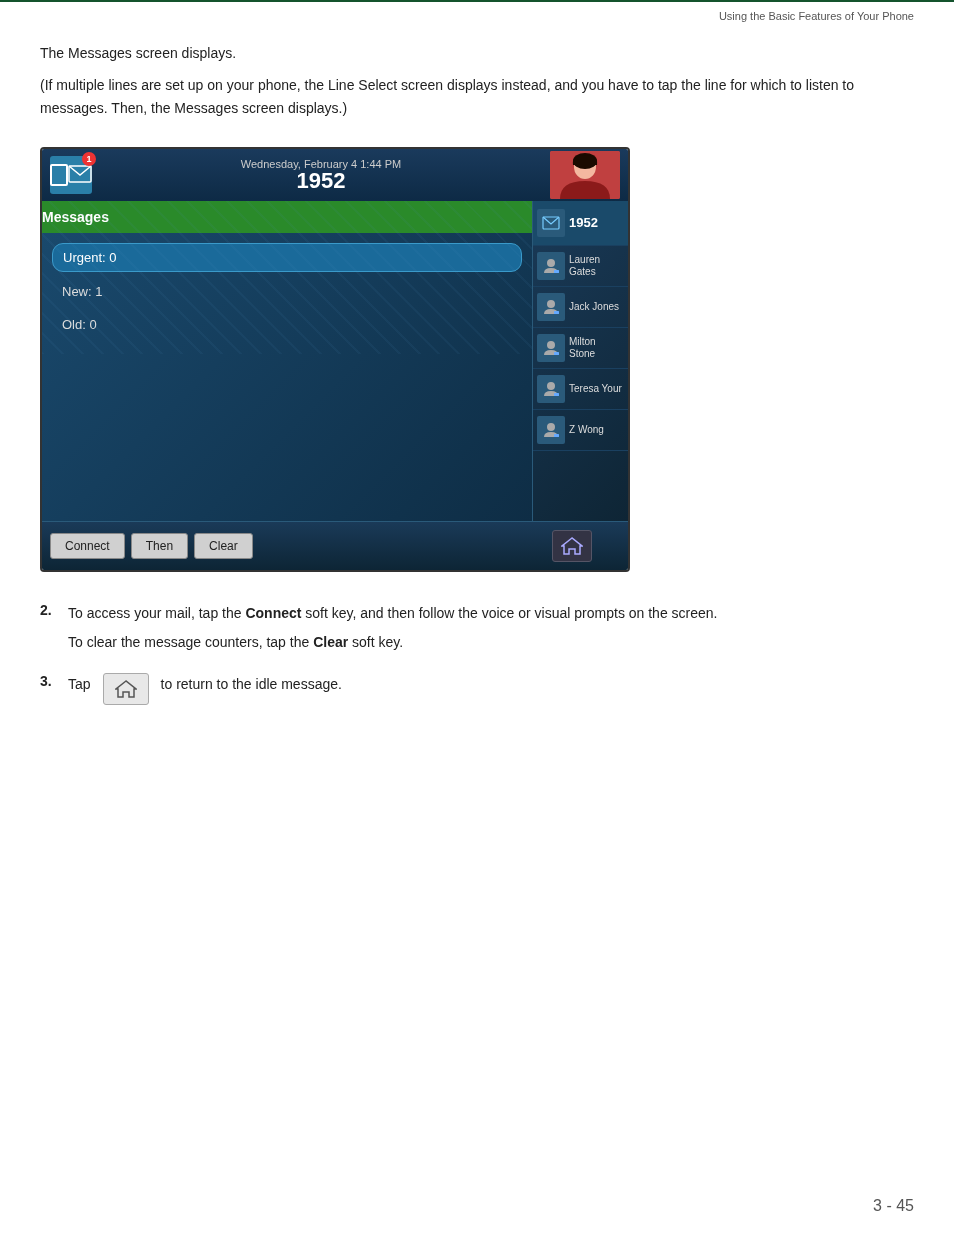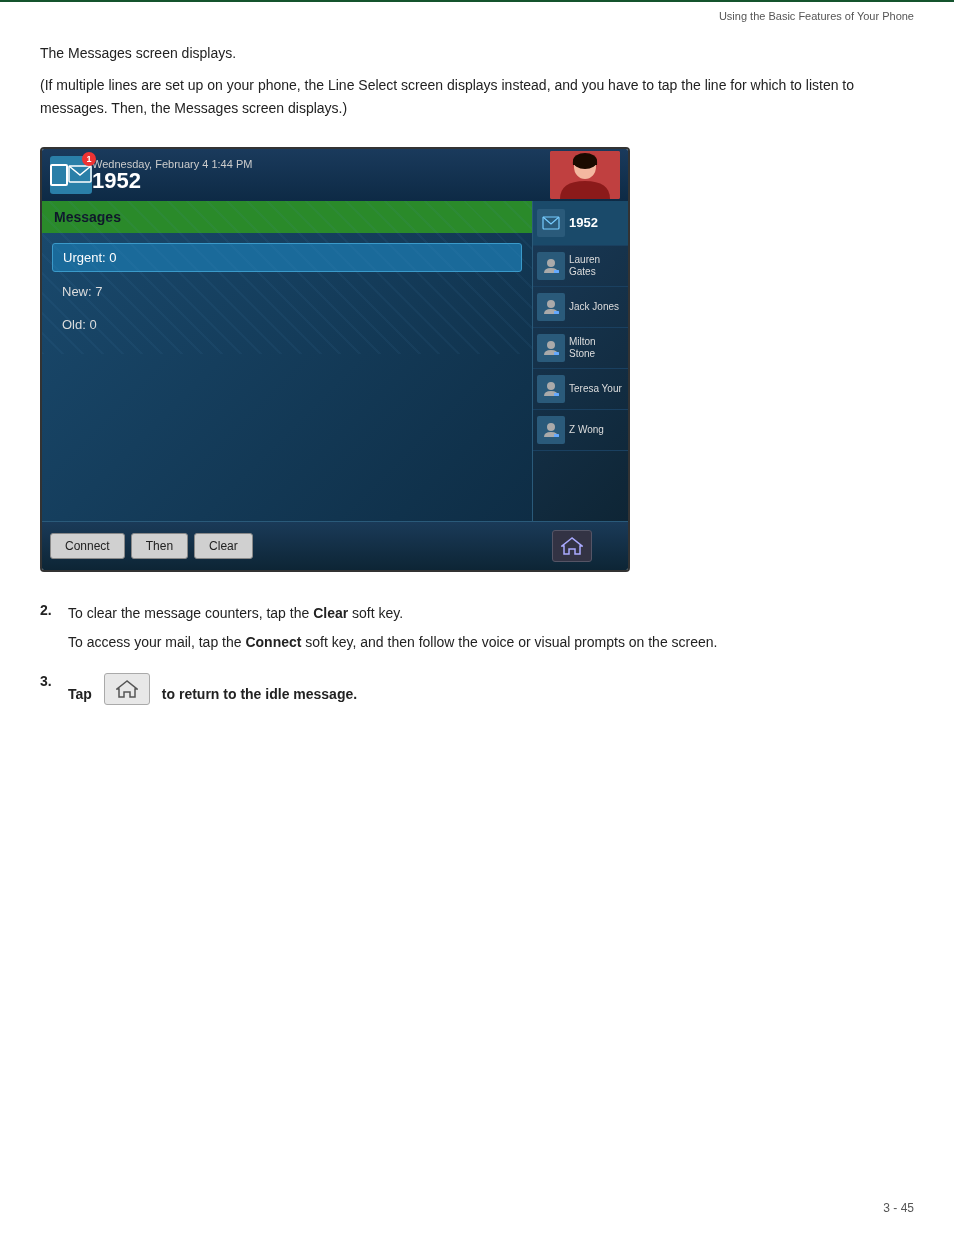--- a/index.html
+++ b/index.html
@@ -87,20 +87,21 @@
       height: 14px;
       border-radius: 50%;
       display: flex;
       align-items: center;
       justify-content: center;
       font-weight: bold;
     }
 
     .phone-date-time {
       flex: 1;
+      text-align: center;
       color: #ddd;
       font-size: 12px;
     }
 
     .phone-date-time .big-number {
       font-size: 22px;
       font-weight: bold;
       color: #fff;
       line-height: 1;
     }
@@ -126,31 +127,31 @@
 
     
     .phone-left {
       flex: 1;
       padding: 0;
       background: linear-gradient(135deg, #1a4a6e 0%, #0e2d45 100%);
     }
 
     .messages-header {
       background: #2a8a2a;
-      padding: 8px 12px;
-      color: #0f172a;
+      padding: 8px 0;
+      color: #ffffff;
       font-weight: bold;
       font-size: 14px;
       margin-bottom: 10px;
     }
 
     .message-item {
       margin: 6px 10px;
       padding: 6px 10px;
-      border-radius: 3px;
+      border-radius: 11px;
       font-size: 13px;
       color: #ddd;
     }
 
     .message-item.highlighted {
       background: #1a6a9a;
       color: #fff;
       border: 1px solid #3a9aca;
     }
 
@@ -264,44 +265,43 @@
       line-height: 1.6;
       flex: 1;
     }
 
     .step-content p {
       margin-bottom: 6px;
     }
 
     .step-inline {
       display: flex;
-      align-items: flex-end;
+      align-items: flex-start;
       gap: 8px;
       line-height: 1.6;
-      font-weight: bold;
     }
 
     .inline-home-btn {
       display: inline-flex;
       align-items: center;
       justify-content: center;
       width: 46px;
       height: 32px;
       background: #e8e8e8;
       border: 1px solid #aaa;
       border-radius: 3px;
       margin: 0 4px;
     }
 
     
     .page-footer {
       position: absolute;
       bottom: 20px;
       right: 40px;
-      font-size: 12px;
+      font-size: 16px;
       color: #555;
     }
 
     
     .phone-left-content {
       position: relative;
       padding-bottom: 10px;
     }
 
     .phone-bg-pattern {
@@ -361,21 +361,21 @@
       </div>
     </div>
 
     <div class="phone-body">
 
       <div class="phone-left">
         <div class="phone-left-content">
           <div class="phone-bg-pattern"></div>
           <div class="messages-header">Messages</div>
           <div class="message-item highlighted">Urgent: 0</div>
-          <div class="message-item">New: 7</div>
+          <div class="message-item">New: 1</div>
           <div class="message-item">Old: 0</div>
         </div>
       </div>
 
       <div class="phone-right">
 
         <div class="right-btn first-btn">
           <div class="icon-area">
             <svg width="18" height="14" viewBox="0 0 18 14">
               <rect x="1" y="1" width="16" height="12" rx="1" fill="none" stroke="#7cf" stroke-width="1.2"></rect>
@@ -459,24 +459,24 @@
     </div>
 
   </div>
 
   <div class="step-section">
 
     <div class="step-row">
       <span class="step-number">2.</span>
       <div class="step-content">
         <p>
-          <span>To clear the message counters, tap the </span><strong>Clear</strong><span> soft key.</span>
+          <span>To access your mail, tap the </span><strong>Connect</strong><span> soft key, and then follow the voice or visual prompts on the screen.</span>
         </p>
         <p>
-          <span>To access your mail, tap the </span><strong>Connect</strong><span> soft key, and then follow the voice or visual prompts on the screen.</span>
+          <span>To clear the message counters, tap the </span><strong>Clear</strong><span> soft key.</span>
         </p>
       </div>
     </div>
 
     <div class="step-row">
       <span class="step-number">3.</span>
       <div class="step-content">
         <div class="step-inline">
           <span>Tap</span>
           <div class="inline-home-btn">

